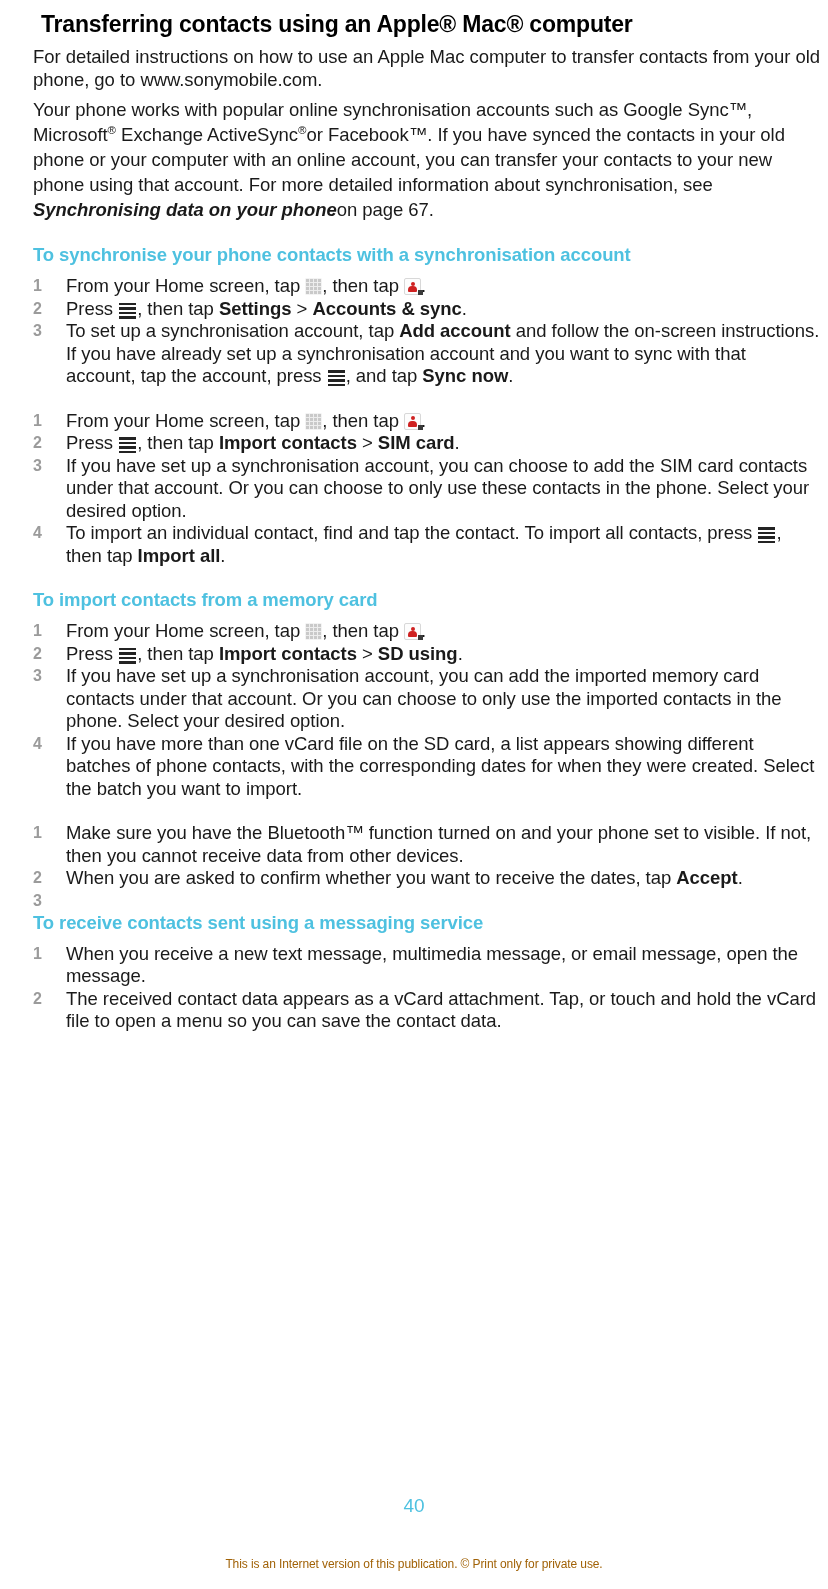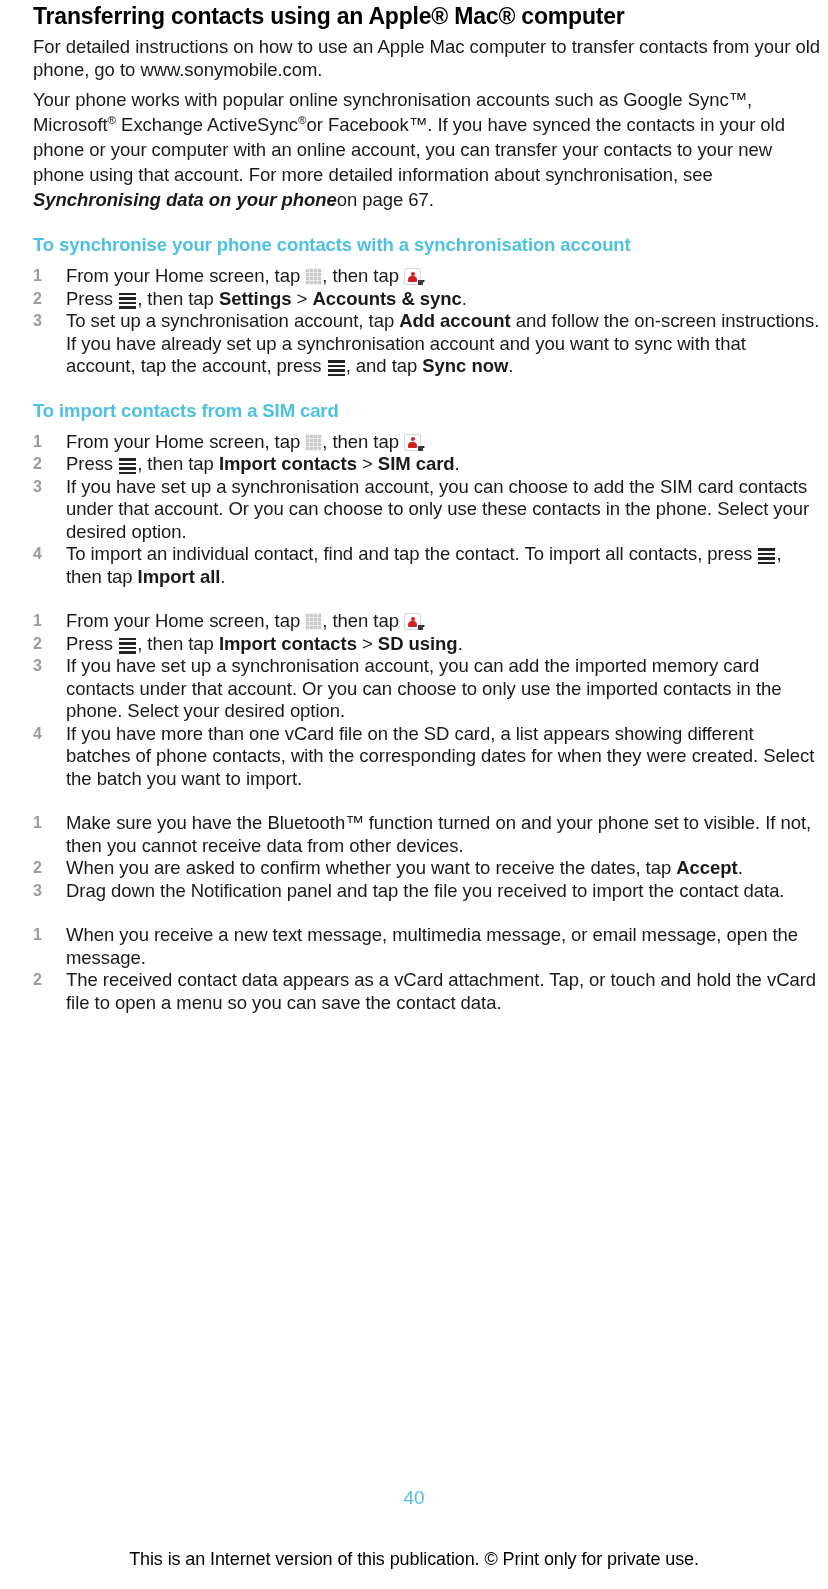--- a/index.html
+++ b/index.html
@@ -21,21 +21,21 @@
     height: 1589px;
     box-sizing: border-box;
     padding: 0 8px 0 33px;
   }
 
   
   h1.section-title {
     font-size: 23px;
     font-weight: bold;
     line-height: 28px;
-    margin: 0;
+    margin: 8px;
     padding-top: 2px;
     letter-spacing: -0.2px;
     color: #000000;
   }
   h1.section-title.spaced {
     padding-top: 26px;
   }
   .intro-para {
     font-size: 18.5px;
     line-height: 22.5px;
@@ -181,22 +181,22 @@
     color: #4ec1e0;
     font-size: 19px;
     font-weight: normal;
   }
   .disclaimer {
     position: absolute;
     left: 0;
     right: 0;
     top: 1549px;
     text-align: center;
-    color: #000000;
-    font-size: 18px;
+    color: #a16207;
+    font-size: 12px;
     letter-spacing: -0.1px;
   }
 </style>
 </head>
 <body>
 
 <div class="page">
 
   <h1 class="section-title">Transferring contacts using an Apple® Mac® computer</h1>
 
@@ -214,38 +214,38 @@
       <li>
         <span class="num">2</span><span>Press </span><span class="icon icon-menu"><span class="bar"></span><span class="bar"></span><span class="bar"></span><span class="bar"></span></span><span>, then tap </span><span class="b">Settings</span><span class="gt"> &gt; </span><span class="b">Accounts &amp; sync</span><span>.</span>
       </li>
       <li>
         <span class="num">3</span><span>To set up a synchronisation account, tap </span><span class="b">Add account</span><span> and follow the on-screen instructions. If you have already set up a synchronisation account and you want to sync with that account, tap the account, press </span><span class="icon icon-menu"><span class="bar"></span><span class="bar"></span><span class="bar"></span><span class="bar"></span></span><span>, and tap </span><span class="b">Sync now</span><span>.</span>
       </li>
     </ol>
   </div>
 
   <div class="proc">
-    <div class="proc-title">To import contacts from a SIM card</div>
     <ol class="steps">
       <li>
         <span class="num">1</span><span>From your Home screen, tap </span><span class="icon icon-grid"><span class="cell" style="left:1px;top:1px"></span><span class="cell" style="left:5px;top:1px"></span><span class="cell" style="left:9px;top:1px"></span><span class="cell" style="left:13px;top:1px"></span><span class="cell" style="left:1px;top:5px"></span><span class="cell" style="left:5px;top:5px"></span><span class="cell" style="left:9px;top:5px"></span><span class="cell" style="left:13px;top:5px"></span><span class="cell" style="left:1px;top:9px"></span><span class="cell" style="left:5px;top:9px"></span><span class="cell" style="left:9px;top:9px"></span><span class="cell" style="left:13px;top:9px"></span><span class="cell" style="left:1px;top:13px"></span><span class="cell" style="left:5px;top:13px"></span><span class="cell" style="left:9px;top:13px"></span><span class="cell" style="left:13px;top:13px"></span></span><span>, then tap </span><span class="icon icon-contacts"><span class="head"></span><span class="body"></span><span class="badge"></span></span><span>.</span>
       </li>
       <li>
         <span class="num">2</span><span>Press </span><span class="icon icon-menu"><span class="bar"></span><span class="bar"></span><span class="bar"></span><span class="bar"></span></span><span>, then tap </span><span class="b">Import contacts</span><span class="gt"> &gt; </span><span class="b">SIM card</span><span>.</span>
       </li>
       <li>
         <span class="num">3</span><span>If you have set up a synchronisation account, you can choose to add the SIM card contacts under that account. Or you can choose to only use these contacts in the phone. Select your desired option.</span>
       </li>
       <li>
         <span class="num">4</span><span>To import an individual contact, find and tap the contact. To import all contacts, press </span><span class="icon icon-menu"><span class="bar"></span><span class="bar"></span><span class="bar"></span><span class="bar"></span></span><span>, then tap </span><span class="b">Import all</span><span>.</span>
       </li>
     </ol>
   </div>
 
   <div class="proc">
+    <div class="proc-title">To import contacts from a memory card</div>
     <ol class="steps">
       <li>
         <span class="num">1</span><span>From your Home screen, tap </span><span class="icon icon-grid"><span class="cell" style="left:1px;top:1px"></span><span class="cell" style="left:5px;top:1px"></span><span class="cell" style="left:9px;top:1px"></span><span class="cell" style="left:13px;top:1px"></span><span class="cell" style="left:1px;top:5px"></span><span class="cell" style="left:5px;top:5px"></span><span class="cell" style="left:9px;top:5px"></span><span class="cell" style="left:13px;top:5px"></span><span class="cell" style="left:1px;top:9px"></span><span class="cell" style="left:5px;top:9px"></span><span class="cell" style="left:9px;top:9px"></span><span class="cell" style="left:13px;top:9px"></span><span class="cell" style="left:1px;top:13px"></span><span class="cell" style="left:5px;top:13px"></span><span class="cell" style="left:9px;top:13px"></span><span class="cell" style="left:13px;top:13px"></span></span><span>, then tap </span><span class="icon icon-contacts"><span class="head"></span><span class="body"></span><span class="badge"></span></span><span>.</span>
       </li>
       <li>
         <span class="num">2</span><span>Press </span><span class="icon icon-menu"><span class="bar"></span><span class="bar"></span><span class="bar"></span><span class="bar"></span></span><span>, then tap </span><span class="b">Import contacts</span><span class="gt"> &gt; </span><span class="b">SD using</span><span>.</span>
       </li>
       <li>
         <span class="num">3</span><span>If you have set up a synchronisation account, you can add the imported memory card contacts under that account. Or you can choose to only use the imported contacts in the phone. Select your desired option.</span>
       </li>
@@ -257,26 +257,27 @@
 
   <div class="proc">
     <ol class="steps">
       <li>
         <span class="num">1</span><span>Make sure you have the Bluetooth™ function turned on and your phone set to visible. If not, then you cannot receive data from other devices.</span>
       </li>
       <li>
         <span class="num">2</span><span>When you are asked to confirm whether you want to receive the dates, tap </span><span class="b">Accept</span><span>.</span>
       </li>
       <li>
-        <span class="num">3</span><span>Drag down the Notification panel and tap the file you received to import the contact data.</span>
-      </li>
-    </ol>
-  </div>
-
-  <div class="proc">
+        <span class="num">3</span>
+      </li>
+    </ol>
+  </div>
+
+  <div class="proc">
+    <div class="proc-title">To receive contacts sent using a messaging service</div>
     <ol class="steps">
       <li>
         <span class="num">1</span><span>When you receive a new text message, multimedia message, or email message, open the message.</span>
       </li>
       <li>
         <span class="num">2</span><span>The received contact data appears as a vCard attachment. Tap, or touch and hold the vCard file to open a menu so you can save the contact data.</span>
       </li>
     </ol>
   </div>
 

